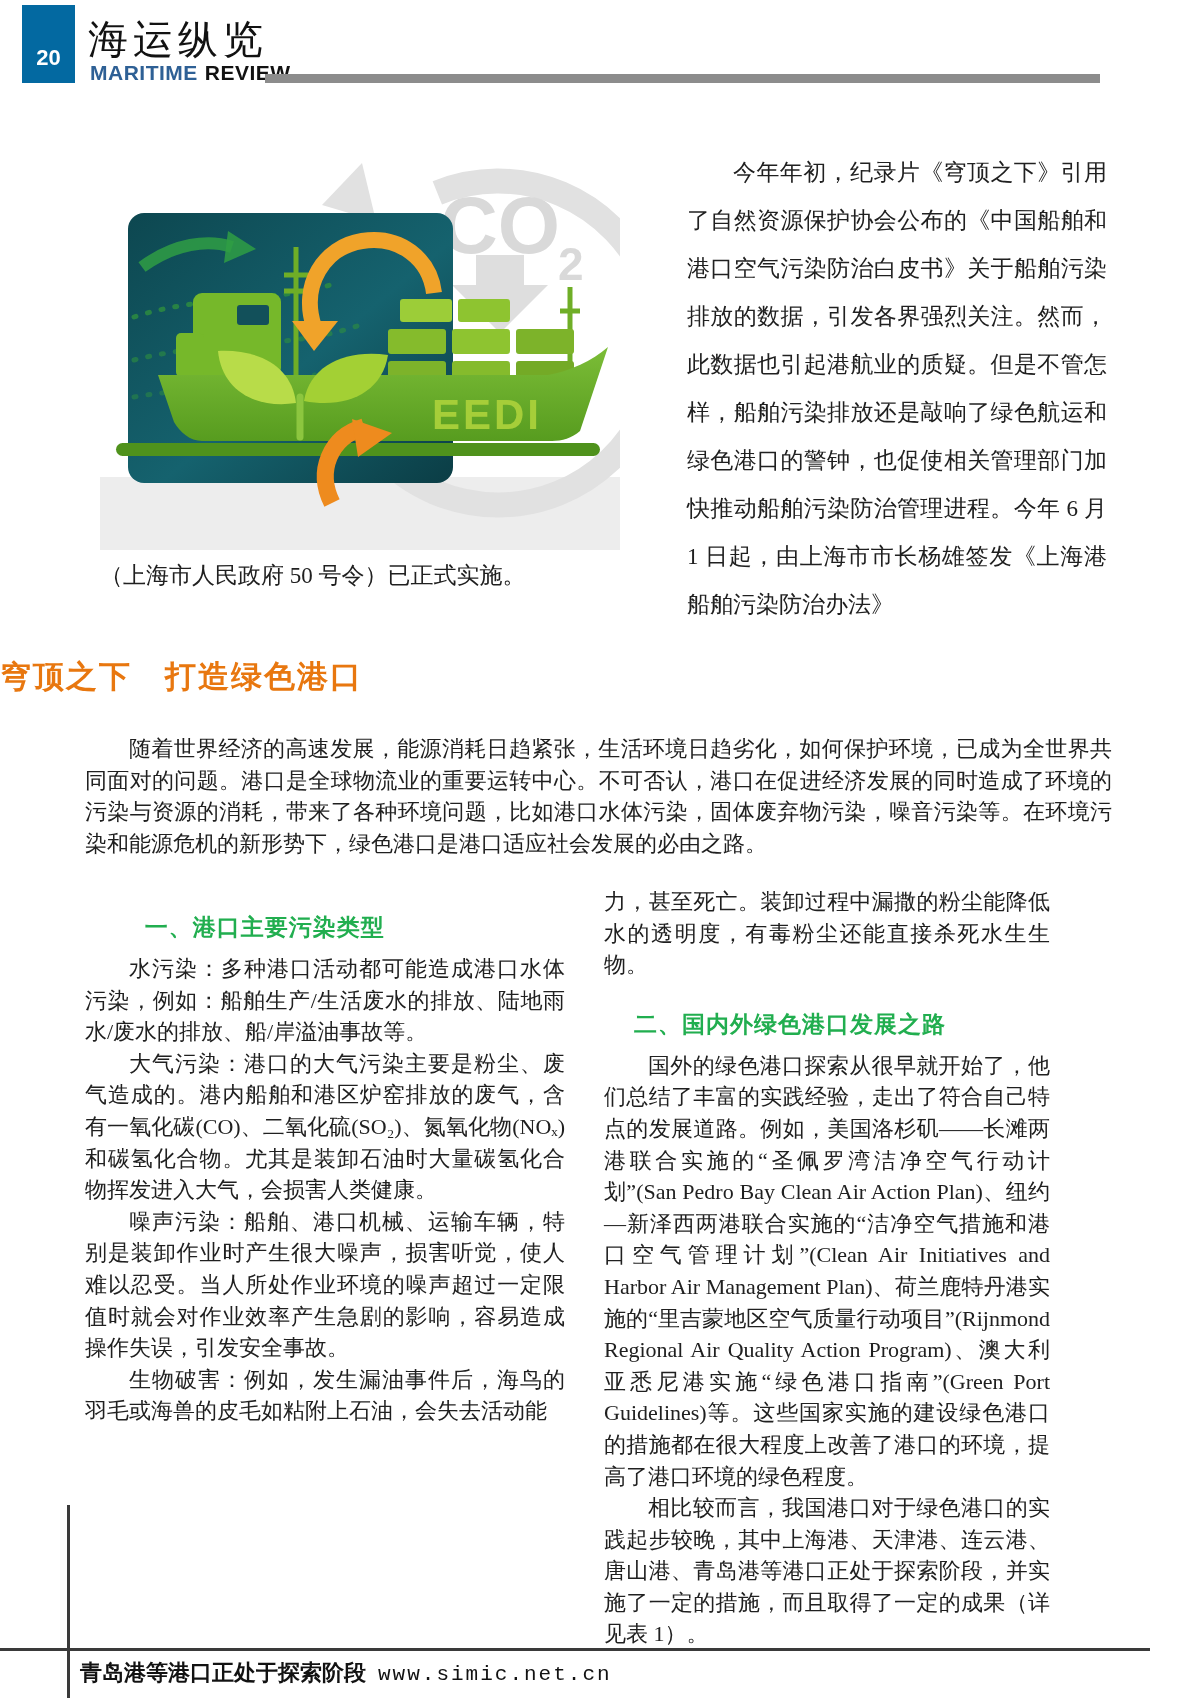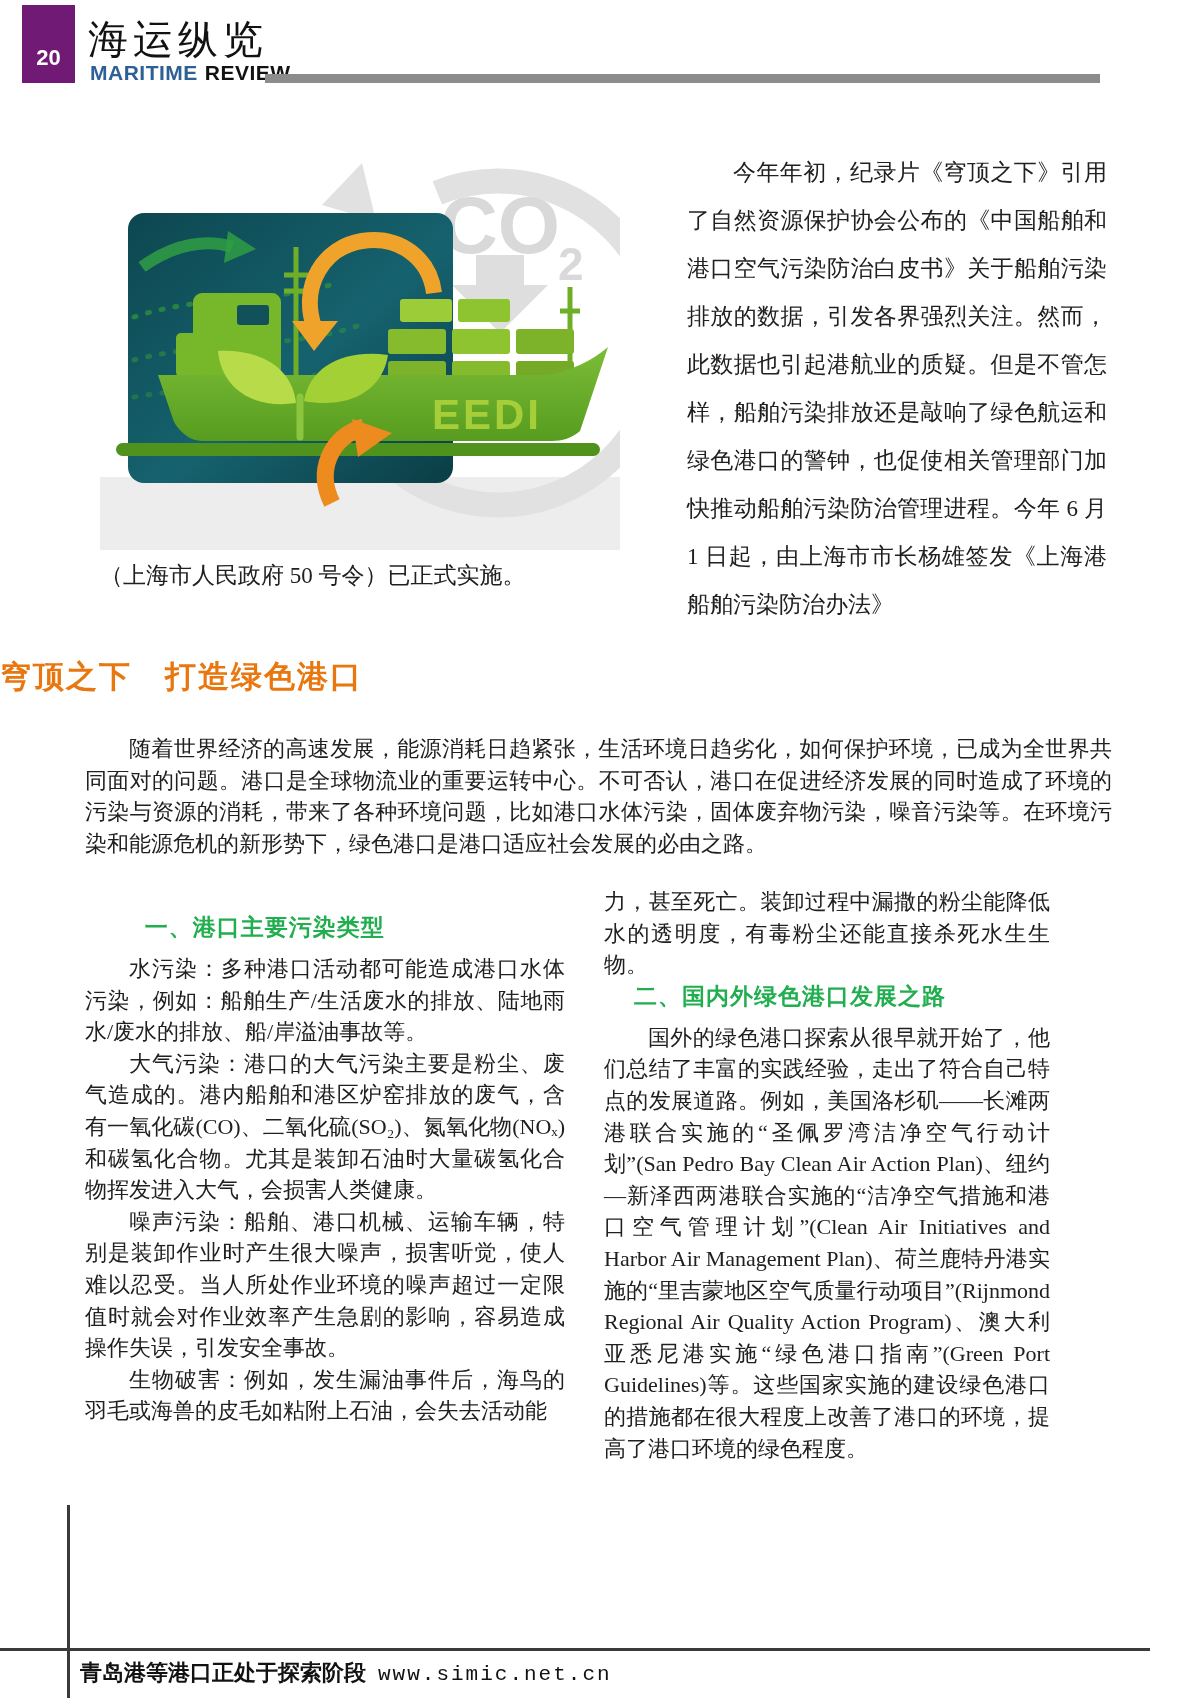--- a/index.html
+++ b/index.html
@@ -4,21 +4,21 @@
 <style>
   * { margin:0; padding:0; box-sizing:border-box; }
   html,body { background:#ffffff; }
   body {
     width:1200px; height:1698px; position:relative; overflow:hidden;
     font-family:"Liberation Serif","DejaVu Serif",serif; color:#202020;
   }
   
   .page-num-box {
     position:absolute; left:22px; top:5px; width:53px; height:78px;
-    background:#701a75; color:#fff;
+    background:#0369a1; color:#fff;
     font-family:"Liberation Sans",sans-serif; font-weight:bold; font-size:22px;
     display:flex; align-items:flex-end; justify-content:center; padding-bottom:12px;
   }
   .title-cn {
     position:absolute; left:88px; top:12px;
     font-family:"Liberation Sans",sans-serif; font-size:40px; letter-spacing:5px; color:#121212;
   }
   .title-en {
     position:absolute; left:90px; top:61px;
     font-family:"Liberation Sans",sans-serif; font-weight:bold; font-size:21px; letter-spacing:0.5px;
@@ -49,21 +49,21 @@
   .col-left  { left:85px;  top:902px; width:480px; }
   .col-right { left:604px; top:886px; width:446px; }
   .col p {
     font-size:22px; line-height:31.6px; text-align:justify; text-indent:2em;
   }
   .col p.cont { text-indent:0; }
   h2.green {
     font-family:"Liberation Sans",sans-serif; font-size:23px; font-weight:bold;
     color:#21ae4f; margin:10px 0 10px; text-indent:2.6em; letter-spacing:1px;
   }
-  .col-right h2.green { text-indent:1.3em; margin-top:0; }
+  .col-right h2.green { text-indent:1.3em; margin-top:28px; }
 
   
   .v-rule { position:absolute; left:67px; top:1505px; width:3px; height:193px; background:#3a3a3a; }
   .h-rule { position:absolute; left:0; top:1648px; width:1150px; height:3px; background:#3a3a3a; }
   .footer-line {
     position:absolute; left:80px; top:1658px;
     font-family:"Liberation Sans",sans-serif; font-size:22px; font-weight:bold; color:#121212;
   }
   .footer-line .url {
     font-family:"Liberation Mono","DejaVu Sans Mono",monospace;
@@ -176,19 +176,20 @@
   <p>水污染：多种港口活动都可能造成港口水体污染，例如：船舶生产/生活废水的排放、陆地雨水/废水的排放、船/岸溢油事故等。</p>
   <p>大气污染：港口的大气污染主要是粉尘、废气造成的。港内船舶和港区炉窑排放的废气，含有一氧化碳(CO)、二氧化硫(SO₂)、氮氧化物(NOₓ)和碳氢化合物。尤其是装卸石油时大量碳氢化合物挥发进入大气，会损害人类健康。</p>
   <p>噪声污染：船舶、港口机械、运输车辆，特别是装卸作业时产生很大噪声，损害听觉，使人难以忍受。当人所处作业环境的噪声超过一定限值时就会对作业效率产生急剧的影响，容易造成操作失误，引发安全事故。</p>
   <p>生物破害：例如，发生漏油事件后，海鸟的羽毛或海兽的皮毛如粘附上石油，会失去活动能</p>
 </div>
 
 <div class="col col-right">
   <p class="cont">力，甚至死亡。装卸过程中漏撒的粉尘能降低水的透明度，有毒粉尘还能直接杀死水生生物。</p>
   <h2 class="green">二、国内外绿色港口发展之路</h2>
   <p>国外的绿色港口探索从很早就开始了，他们总结了丰富的实践经验，走出了符合自己特点的发展道路。例如，美国洛杉矶——长滩两港联合实施的“圣佩罗湾洁净空气行动计划”(San Pedro Bay Clean Air Action Plan)、纽约—新泽西两港联合实施的“洁净空气措施和港口空气管理计划”(Clean Air Initiatives and Harbor Air Management Plan)、荷兰鹿特丹港实施的“里吉蒙地区空气质量行动项目”(Rijnmond Regional Air Quality Action Program)、澳大利亚悉尼港实施“绿色港口指南”(Green Port Guidelines)等。这些国家实施的建设绿色港口的措施都在很大程度上改善了港口的环境，提高了港口环境的绿色程度。</p>
+  <p>相比较而言，我国港口对于绿色港口的实践起步较晚，其中上海港、天津港、连云港、唐山港、青岛港等港口正处于探索阶段，并实施了一定的措施，而且取得了一定的成果（详见表 1）。</p>
 </div>
 
 <div class="v-rule"></div>
 <div class="h-rule"></div>
 <div class="footer-line">
   <span>青岛港等港口正处于探索阶段</span><span class="url">www.simic.net.cn</span>
 </div>
 
 </body></html>

